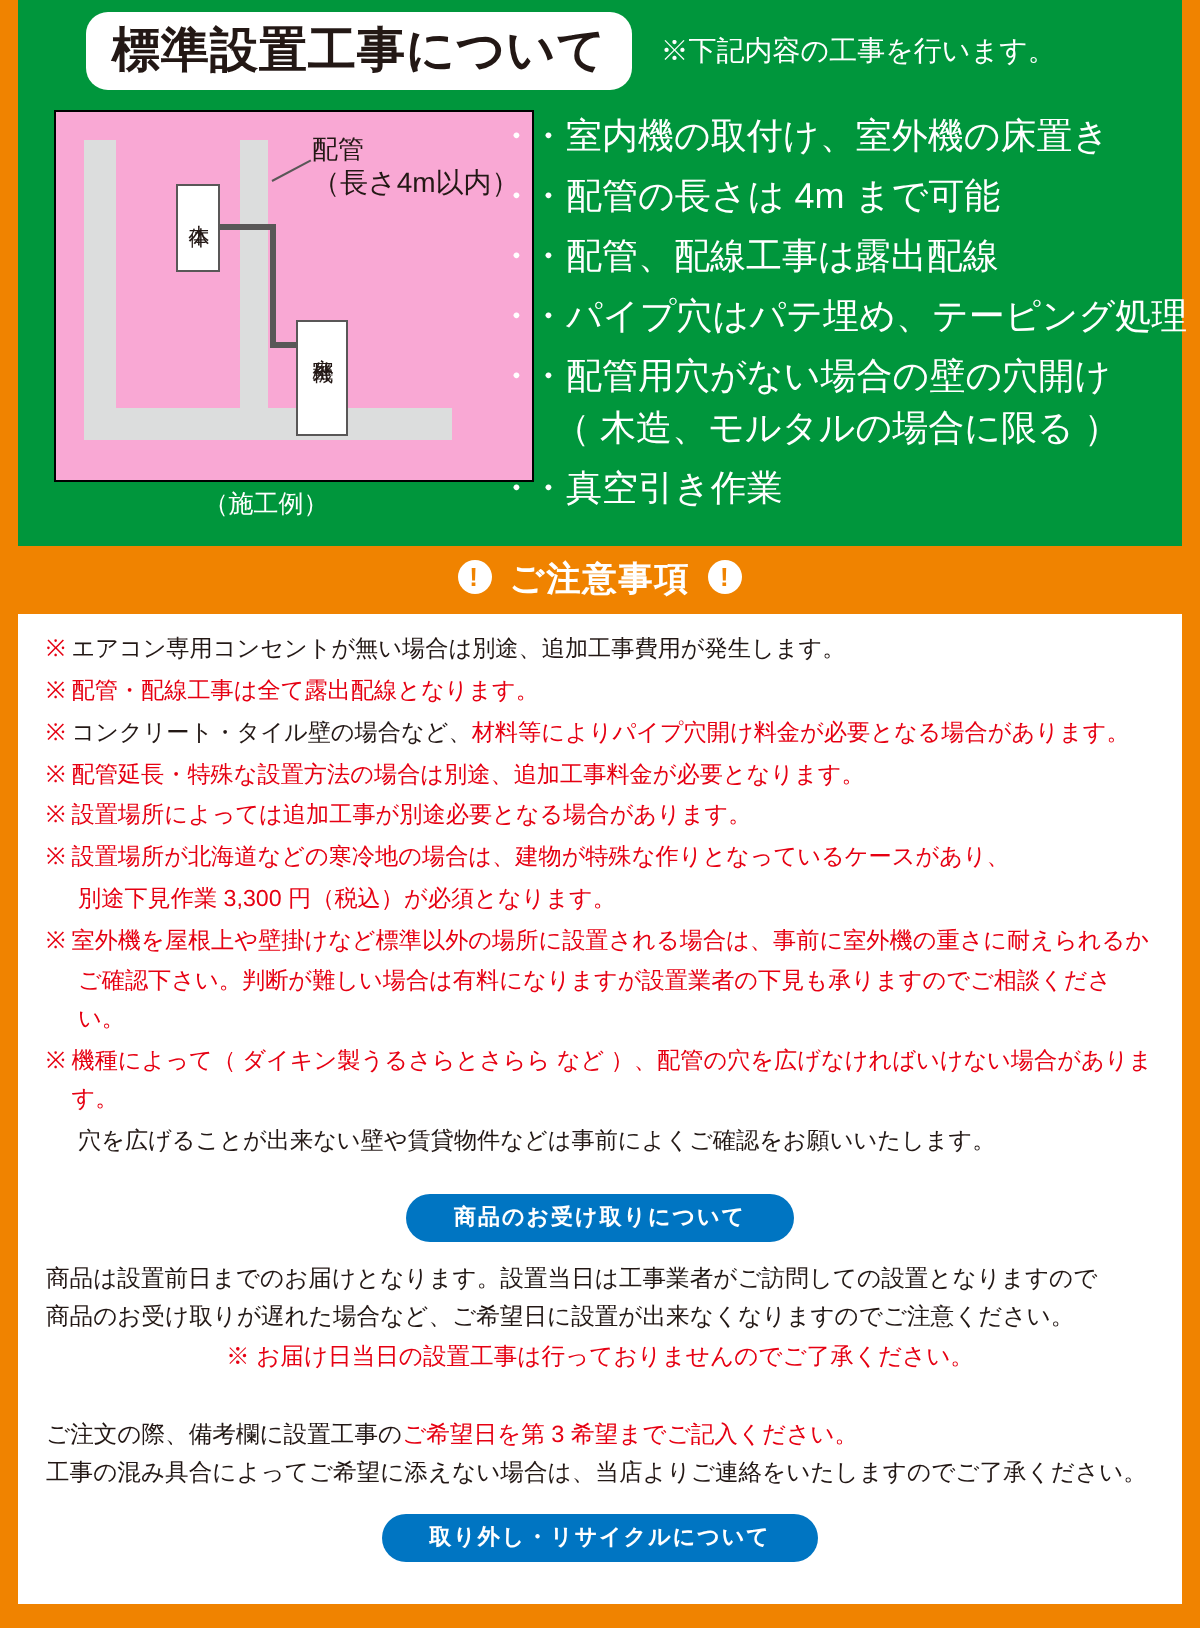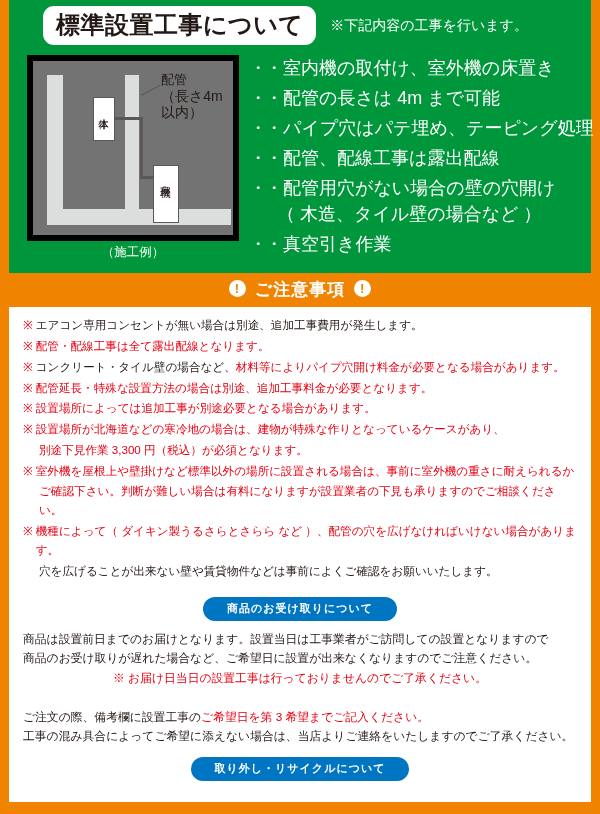--- a/index.html
+++ b/index.html
@@ -60,23 +60,23 @@
     align-items: flex-start;
   }
   
   .diagram-wrap {
     margin-left: 18px;
     margin-top: 2px;
     width: 212px;
     flex: 0 0 auto;
   }
   .diagram {
-    background: #737373;
-    border: 6px solid #000000;
-    width: 212px;
+    background: #f9a8d4;
+    border: 1px solid #000000;
+    width: 240px;
     height: 186px;
     position: relative;
     box-sizing: border-box;
   }
   .d-wall-v {
     position: absolute;
     background: #dcdddd;
   }
   .d-line {
     position: absolute;
@@ -253,24 +253,24 @@
         <div class="d-box" style="left:120px; top:104px; width:26px; height:58px; padding-top:4px;">
           <span class="vert-text">室外機</span>
         </div>
       </div>
       <div class="diagram-caption">（施工例）</div>
     </div>
 
     <ul class="green-list">
       <li>・室内機の取付け、室外機の床置き</li>
       <li>・配管の長さは 4m まで可能</li>
+      <li>・配管、配線工事は露出配線</li>
       <li>・パイプ穴はパテ埋め、テーピング処理</li>
-      <li>・配管、配線工事は露出配線</li>
       <li>・配管用穴がない場合の壁の穴開け</li>
-      <li class="sub">（ 木造、タイル壁の場合など ）</li>
+      <li class="sub">（ 木造、モルタルの場合に限る ）</li>
       <li>・真空引き作業</li>
     </ul>
   </div>
 
   <div class="caution-head">
     <span class="excl">!</span><span>ご注意事項</span><span class="excl">!</span>
   </div>
 
   <div class="caution-body">
       <div class="c-item">

